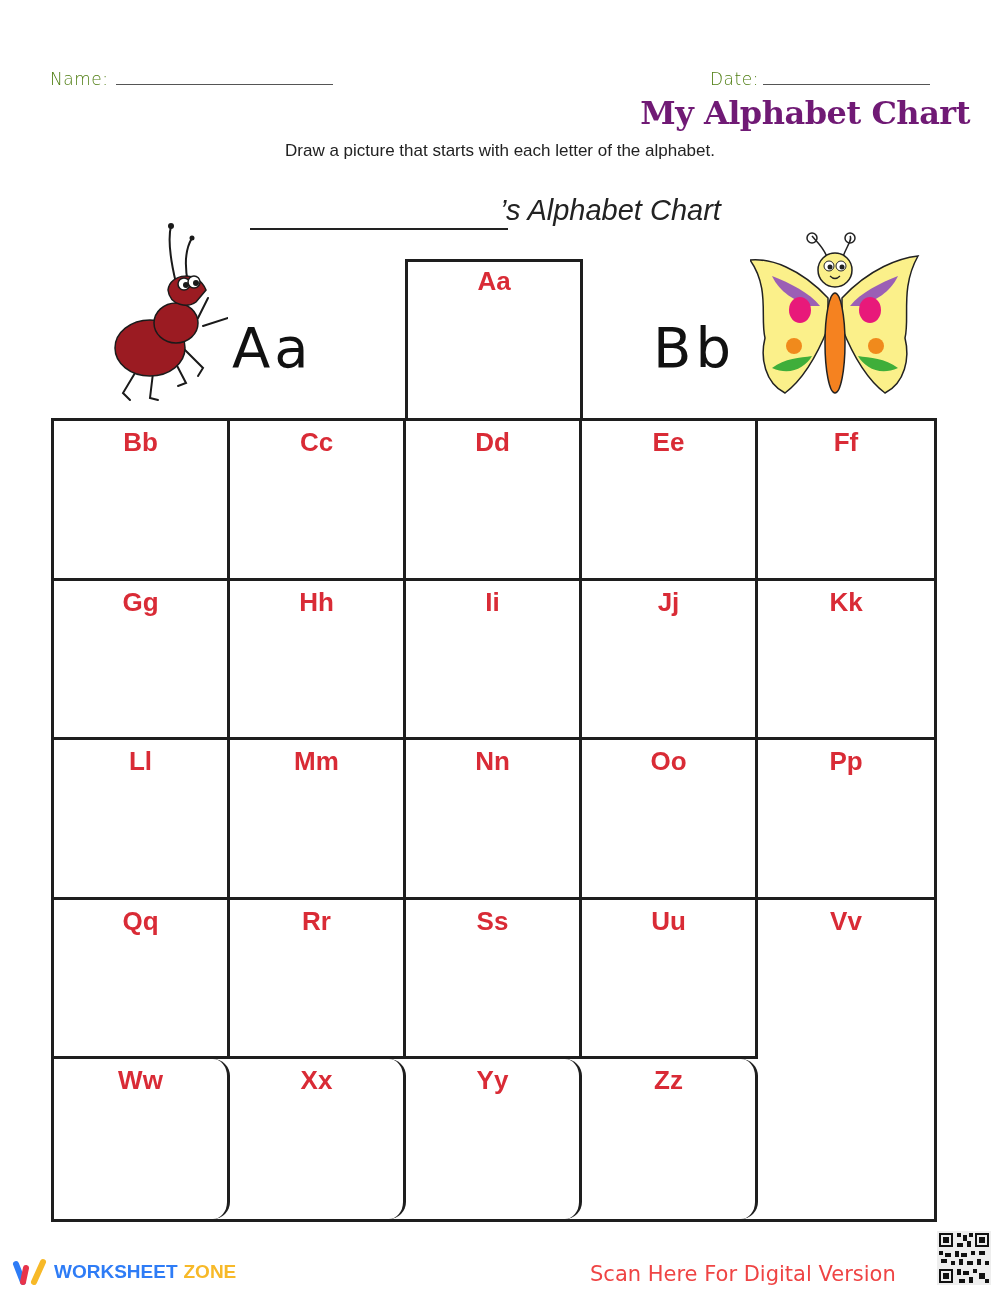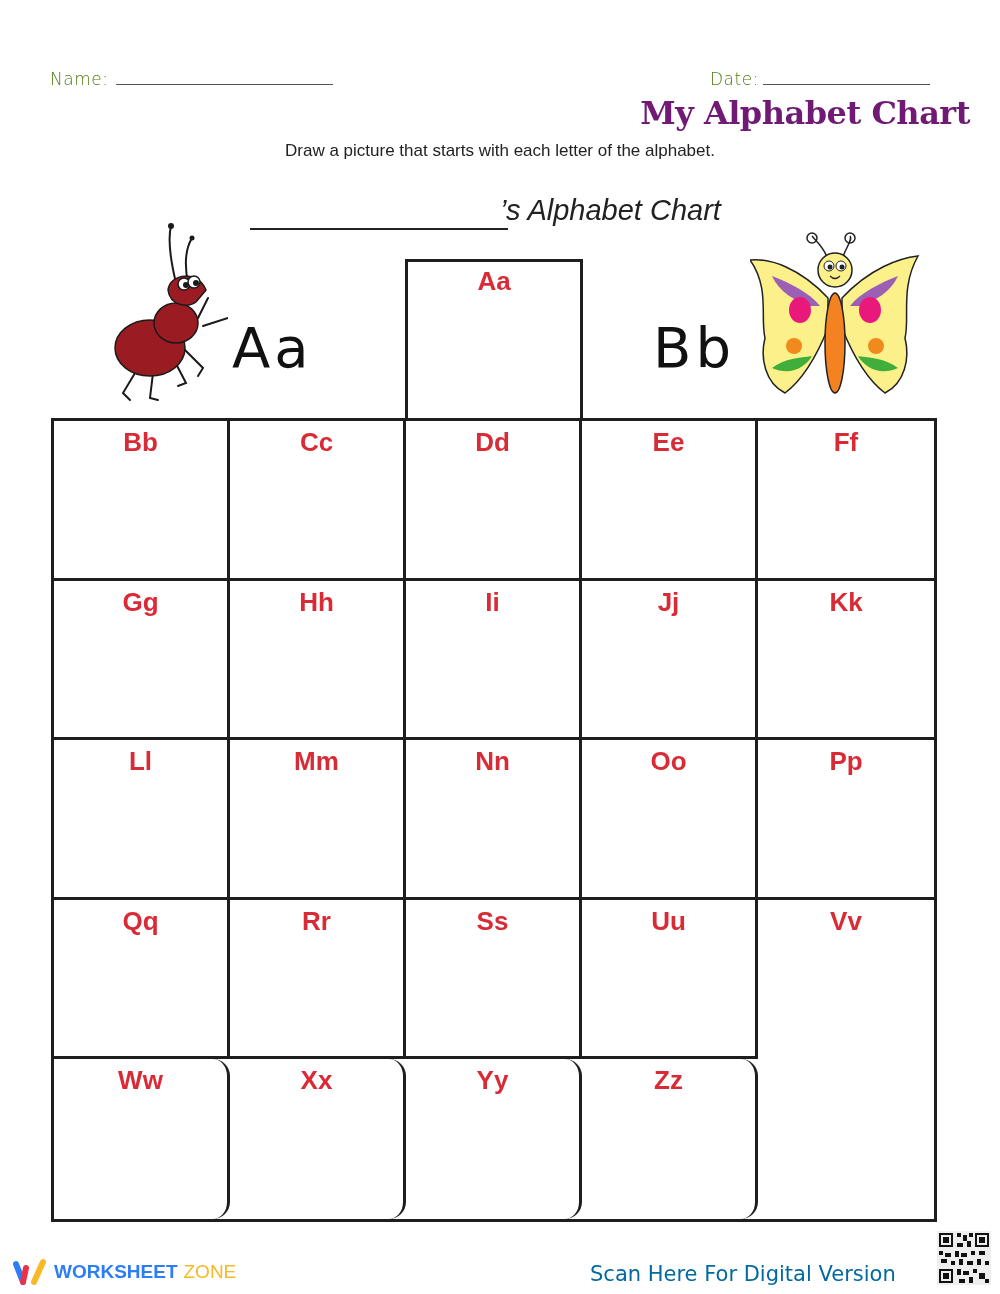--- a/index.html
+++ b/index.html
@@ -14,22 +14,22 @@
   .big-letter { font-family: "DejaVu Sans", sans-serif; font-size: 56px; color: #111; font-weight: 400; letter-spacing: 4px; }
   .grid-top-cell { left: 405px; top: 259px; width: 178px; height: 162px; border: 3px solid #1e1e1e; border-bottom: none; box-sizing: border-box; }
   .cell-label { font-family: "Liberation Sans", sans-serif; font-weight: bold; color: #d92b36; font-size: 26px; text-align: center; }
   .grid { left: 51px; top: 418px; width: 886px; height: 804px; display: grid; grid-template-columns: repeat(5, 1fr); grid-template-rows: repeat(5, 1fr); border: 3px solid #1e1e1e; box-sizing: border-box; }
   .grid .cell { border-right: 3px solid #1e1e1e; border-bottom: 3px solid #1e1e1e; position: relative; }
   .grid .cell:nth-child(5n) { border-right: none; }
   .grid .cell:nth-last-child(-n+5) { border-bottom: none; border-radius: 17px; }
   .grid .cell .cell-label { position: absolute; left: 0; right: 0; top: 6px; }
   .footer-brand { left: 12px; top: 1258px; display: flex; align-items: center; gap: 6px; }
   .brand-word1 { font-family: "Liberation Sans", sans-serif; font-weight: bold; font-size: 19px; color: #2e7cf6; }
-  .brand-word2 { font-family: "Liberation Sans", sans-serif; font-weight: normal; font-size: 19px; color: #f7b928; }
-  .scan-text { left: 590px; top: 1262px; font-family: "DejaVu Sans", sans-serif; font-size: 21px; color: #0369a1; }
+  .brand-word2 { font-family: "Liberation Sans", sans-serif; font-weight: bold; font-size: 19px; color: #f7b928; }
+  .scan-text { left: 590px; top: 1262px; font-family: "DejaVu Sans", sans-serif; font-size: 21px; color: #ef4444; }
   .qr { left: 937px; top: 1231px; width: 54px; height: 54px; background: #eee; }
 </style>
 </head>
 <body>
 
 <span class="abs hdr-label" style="left:50px; top:69px;">Name:</span>
 <div class="abs hdr-line" style="left:116px; top:84px; width:217px;"></div>
 <span class="abs hdr-label" style="left:710px; top:69px;text-align:center;">Date:</span>
 <div class="abs hdr-line" style="left:763px; top:84px; width:167px;"></div>
 

